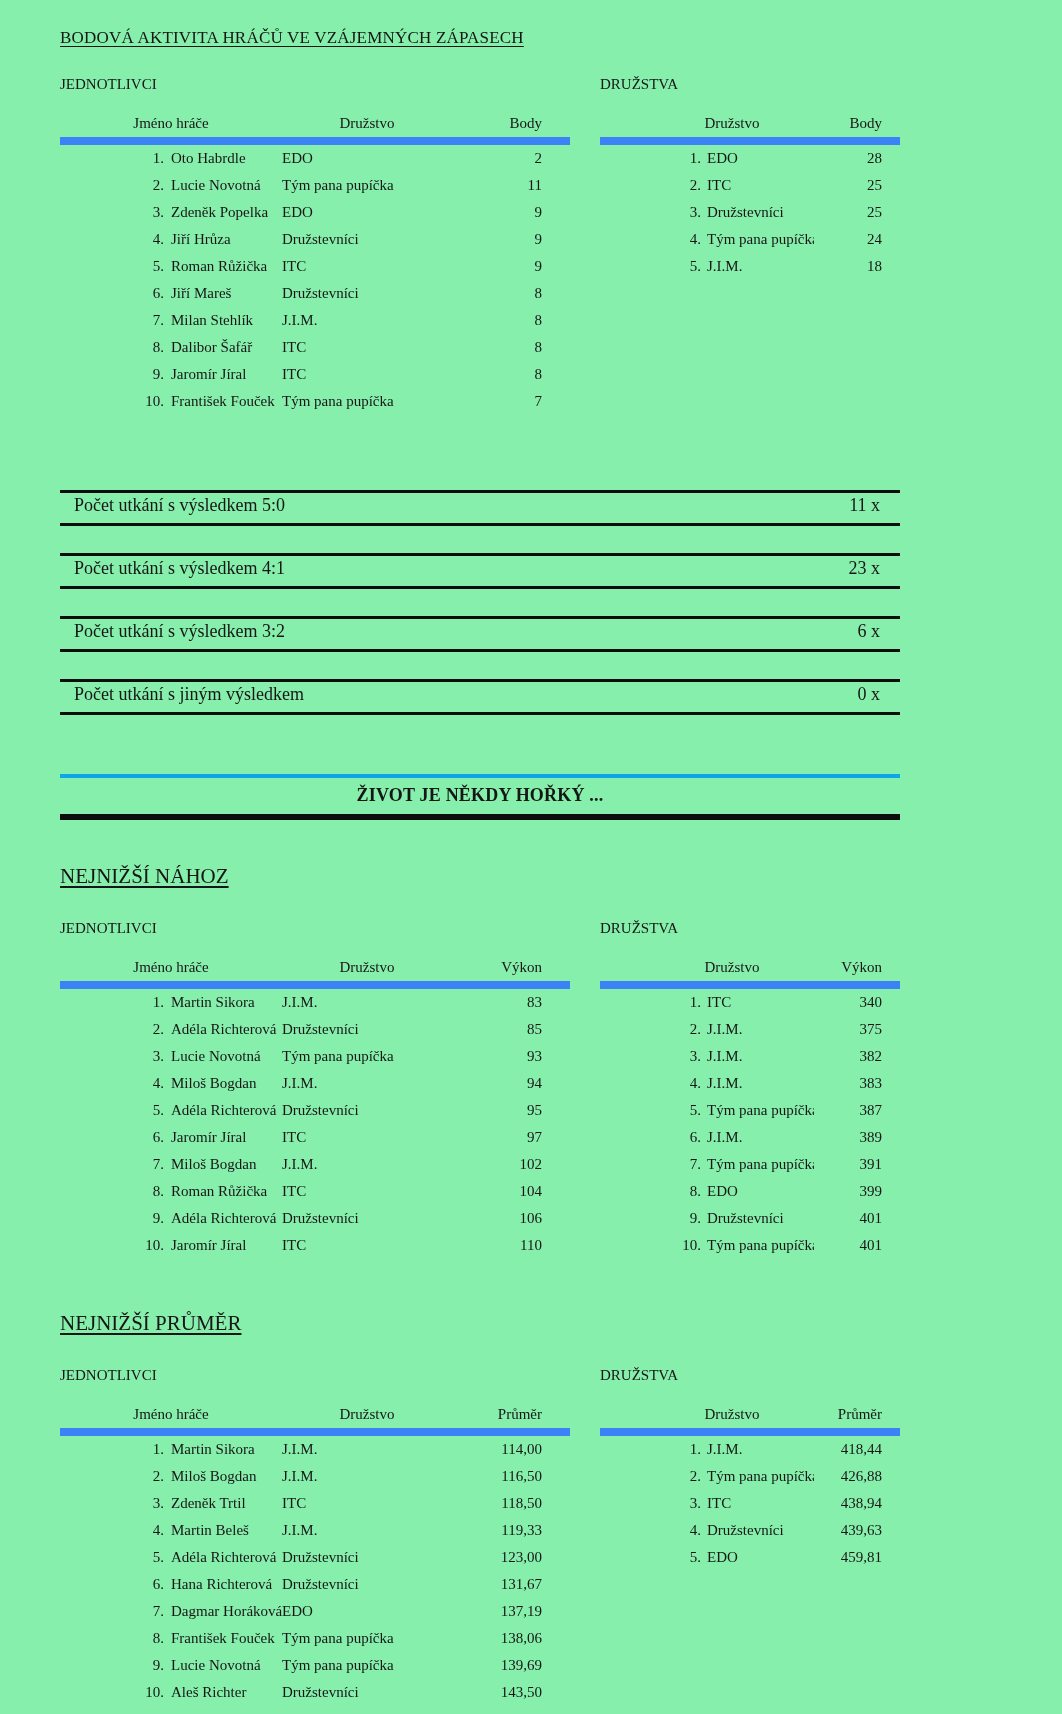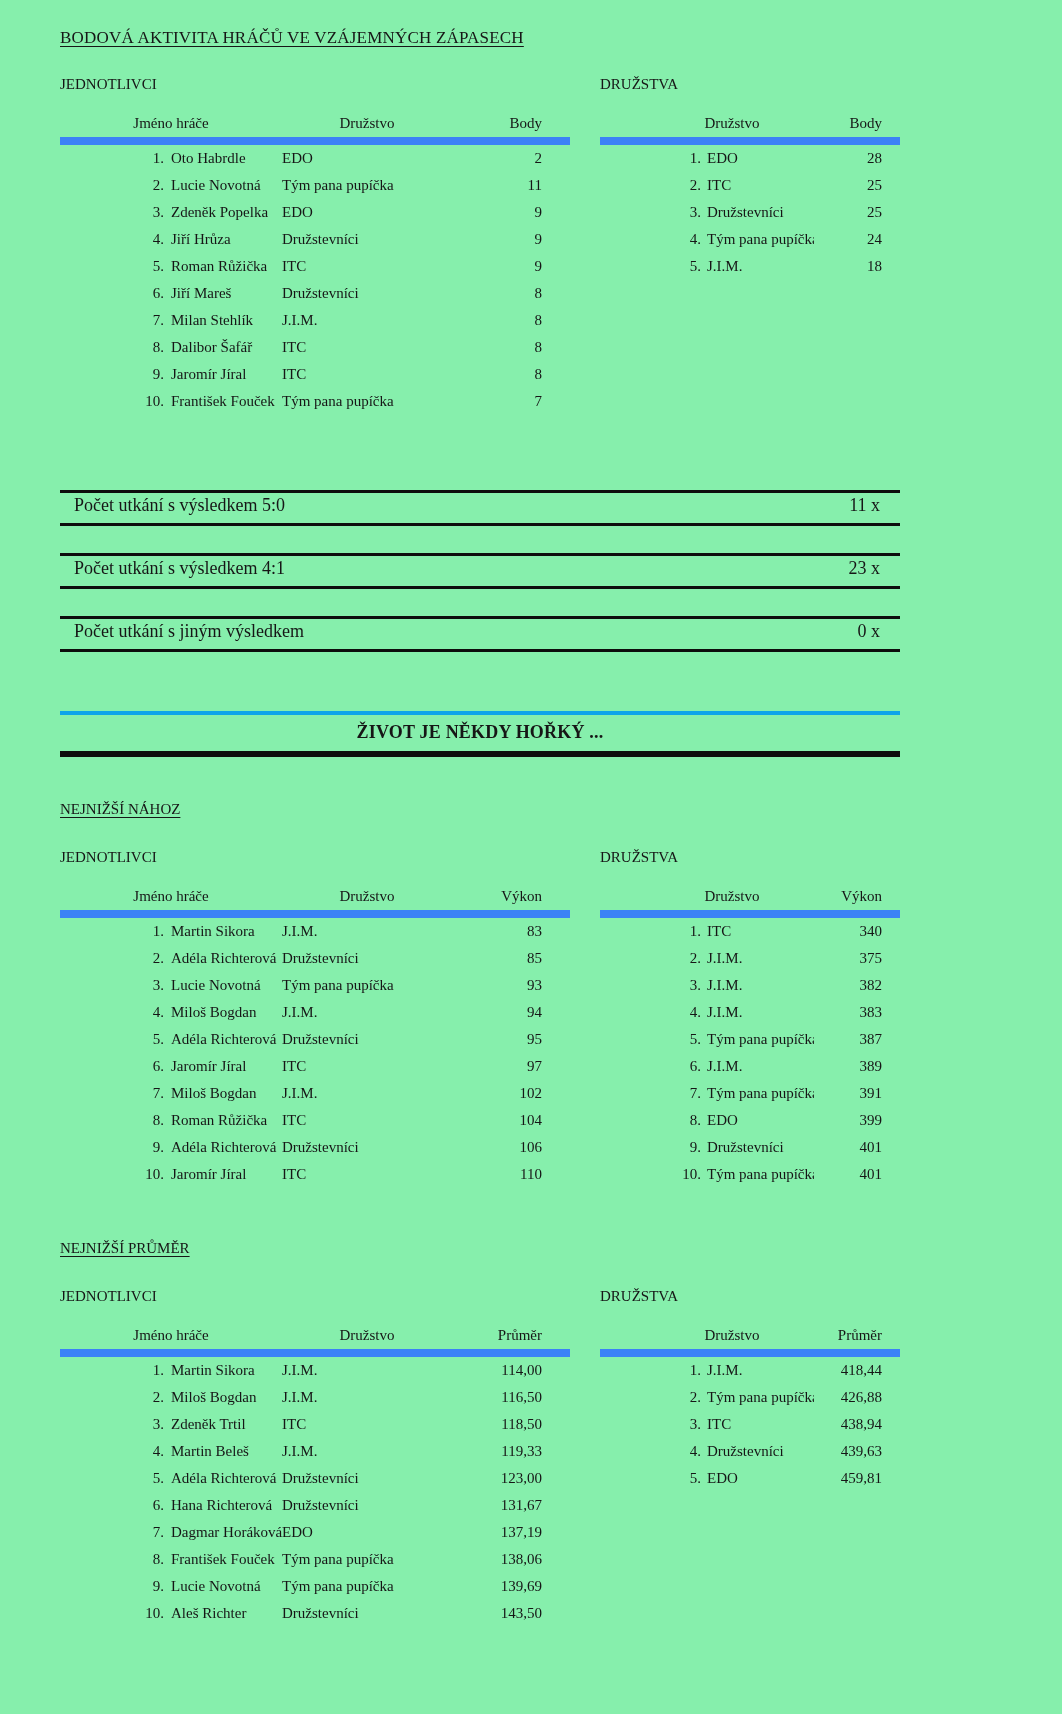--- a/index.html
+++ b/index.html
@@ -71,21 +71,21 @@
     width: 840px;
     border-top: 4px solid #0ea5e9;
     border-bottom: 6px solid #0d0d0d;
     text-align: center;
     font-size: 18px;
     font-weight: 700;
     padding: 7px 0 8px 0;
     letter-spacing: 0.2px;
   }
   .sub-heading {
-    font-size: 15px;
+    font-size: 21px;
     font-weight: 400;
     text-decoration: underline;
     text-underline-offset: 3px;
     margin: 44px 0 27px 0;
   }
   .sub-heading.second { margin-top: 52px; }
 </style>
 </head>
 <body>
 
@@ -209,20 +209,24 @@
   </section>
 
   <div class="banners">
     <div class="banner">
       <span class="banner-label">Počet utkání s výsledkem 5:0</span>
       <span class="banner-value">11 x</span>
     </div>
     <div class="banner">
       <span class="banner-label">Počet utkání s výsledkem 4:1</span>
       <span class="banner-value">23 x</span>
+    </div>
+    <div class="banner">
+      <span class="banner-label">Počet utkání s výsledkem 3:2</span>
+      <span class="banner-value">6 x</span>
     </div>
     <div class="banner">
       <span class="banner-label">Počet utkání s jiným výsledkem</span>
       <span class="banner-value">0 x</span>
     </div>
   </div>
 
   <div class="divider-banner">
     <span>ŽIVOT JE NĚKDY HOŘKÝ ...</span>
   </div>

